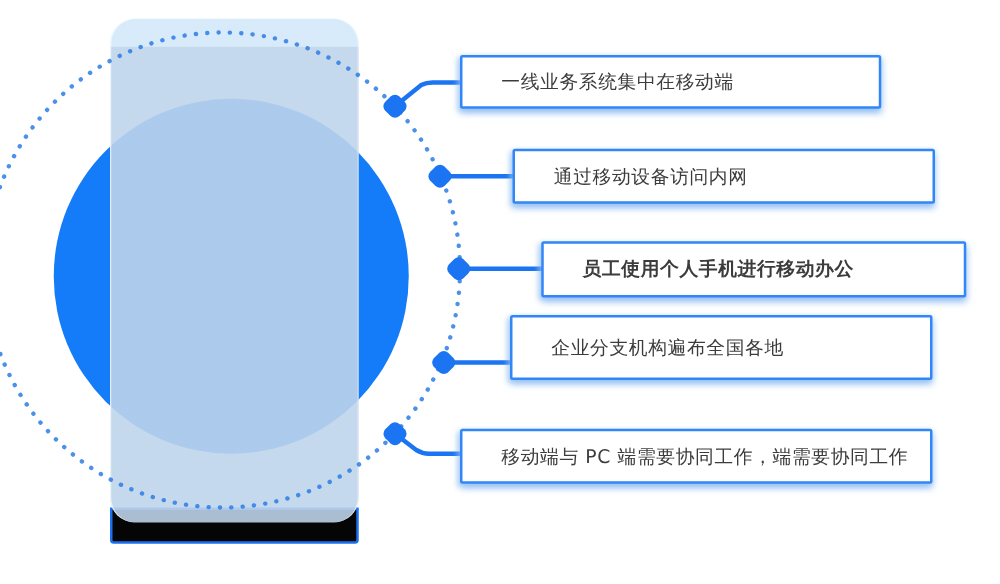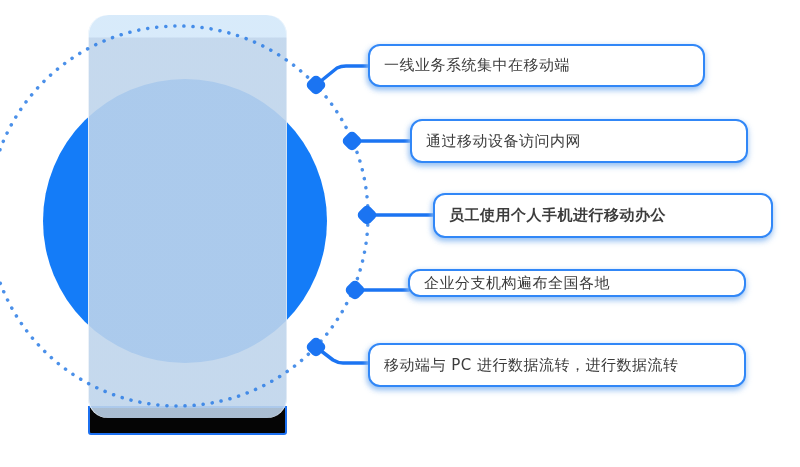--- a/index.html
+++ b/index.html
@@ -43,35 +43,35 @@
   svg.overlay{
     position:absolute;left:0;top:0;width:800px;height:467px;
     z-index:4;
   }
   
   .callout{
     position:absolute;
     box-sizing:border-box;
     background:#ffffff;
     border:2px solid #3187f7;
-    border-radius:12px;
+    border-radius:2px;
     box-shadow:0 3px 6px rgba(130,180,240,0.75), -2px 2px 4px rgba(160,200,245,0.5);
     display:flex;
     align-items:center;
-    padding-left:14px;
+    padding-left:31px;
     z-index:6;
     font-size:15px;
     color:#3c3c3c;
     letter-spacing:0.5px;
     white-space:nowrap;
   }
   .b1{left:368px;top:44px;width:337px;height:43px;}
   .b2{left:410px;top:119px;width:338px;height:44px;align-items:center;}
   .b3{left:433px;top:193px;width:340px;height:45px;font-weight:bold;}
-  .b4{left:408px;top:269px;width:338px;height:28px;}
+  .b4{left:408px;top:252px;width:338px;height:52px;}
   .b5{left:368px;top:343px;width:378px;height:44px;}
 </style>
 </head>
 <body>
 
 <div id="canvas">
 
   <div class="big-circle"></div>
 
   <div class="shadow-bar"></div>
@@ -105,16 +105,16 @@
   <div class="callout b2">
     <span>通过移动设备访问内网</span>
   </div>
   <div class="callout b3">
     <span>员工使用个人手机进行移动办公</span>
   </div>
   <div class="callout b4">
     <span>企业分支机构遍布全国各地</span>
   </div>
   <div class="callout b5">
-    <span>移动端与 PC 进行数据流转，进行数据流转</span>
+    <span>移动端与 PC 端需要协同工作，端需要协同工作</span>
   </div>
 
 </div>
 
 </body></html>

